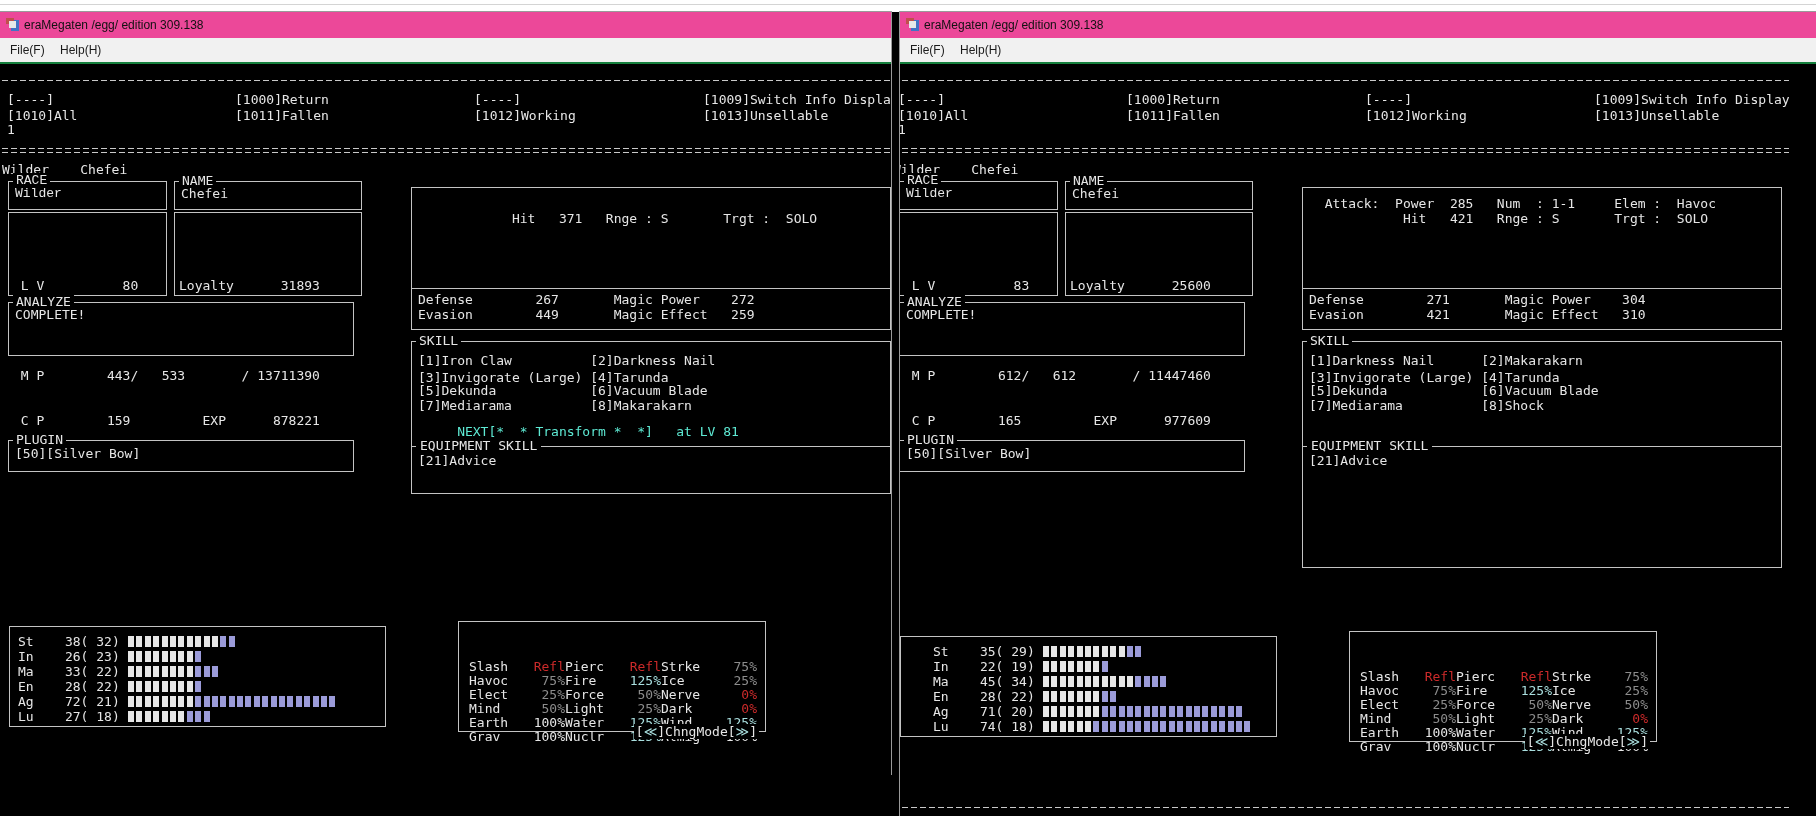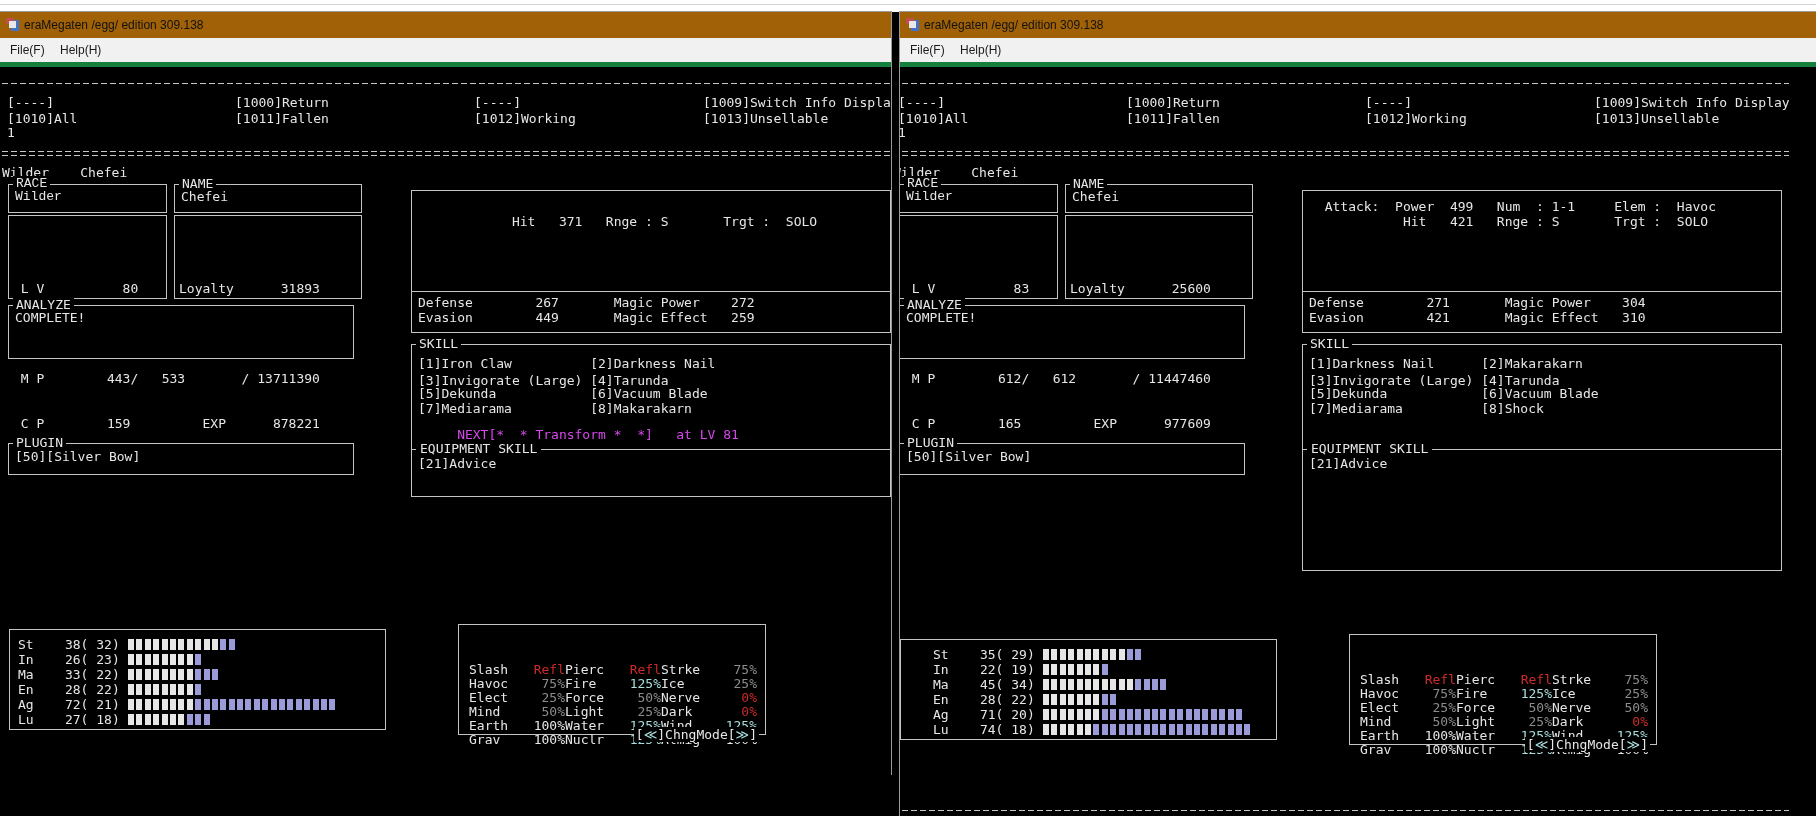--- a/index.html
+++ b/index.html
@@ -6,29 +6,29 @@
   body{
     width:1816px;height:816px;overflow:hidden;position:relative;
     background:#000;font-family:"DejaVu Sans Mono",monospace;
   }
   .top-strip{position:absolute;left:0;top:0;width:1816px;height:12px;background:#ffffff;}
   .top-strip .hairline{position:absolute;left:0;top:4px;width:1816px;height:1px;background:#d4d4d4;}
   
   .window{position:absolute;top:12px;background:#000;outline:1px solid #9a9a9a;}
   .win-left{left:0;width:891px;height:762px;}
   .win-right{left:900px;width:916px;height:804px;}
-  .titlebar{position:relative;height:26px;background:#a16207;}
+  .titlebar{position:relative;height:26px;background:#ec4899;}
   .titletext{position:absolute;left:24px;top:6px;font:12px "Liberation Sans",sans-serif;color:#111;}
   .appicon{position:absolute;left:6px;top:6px;width:13px;height:13px;
     background:
       linear-gradient(#e8e8e8,#e8e8e8) 3px 3px/7px 7px no-repeat,
       linear-gradient(#c0504d,#c0504d) 0 0/8px 6px no-repeat,
       linear-gradient(#4472c4,#4472c4) 5px 2px/8px 11px no-repeat;
   }
-  .menubar{position:relative;height:24px;background:#f1f1f1;border-bottom:5px solid #15803d;}
+  .menubar{position:relative;height:24px;background:#f1f1f1;border-bottom:2px solid #15803d;}
   .menuitem{position:absolute;top:4px;font:12px "Liberation Sans",sans-serif;color:#1a1a1a;padding:1px 4px;}
   .menu-file{left:6px;} .menu-help{left:56px;}
   .terminal{position:relative;overflow:hidden;background:#000;
     height:calc(100% - 51px);color:#e6e6e6;}
   .content{position:absolute;top:0;left:0;width:900px;height:100%;
     font-size:13px;line-height:15px;white-space:pre;}
   .win-right .content{left:-9px;}
   .t{position:absolute;white-space:pre;}
   
   .dash{position:absolute;left:2px;width:896px;height:1px;
@@ -56,21 +56,21 @@
   .red{color:#b33030;}
   .attack-box{left:411px;top:123px;width:478px;height:141px;}
   .atk-l1{left:6px;top:8px;} .atk-l2{left:6px;top:23px;}
   .atk-div{position:absolute;left:0;top:100px;width:100%;height:1px;background:#c4c4c4;}
   .atk-d1{left:6px;top:104px;} .atk-d2{left:6px;top:119px;}
   .analyze-box{left:8px;top:238px;width:344px;height:52px;}
   .analyze-box .in{position:absolute;left:6px;top:4px;}
   .skill-box{left:411px;top:277px;width:478px;height:151px;}
   .win-right .skill-box{height:225px;}
   .sk0{left:6px;top:11px;} .sk1{left:6px;top:28px;} .sk2{left:6px;top:41px;} .sk3{left:6px;top:56px;}
-  .next-line{left:6px;top:82px;color:#d946ef;}
+  .next-line{left:6px;top:82px;color:#5eead4;}
   .eqdiv{position:absolute;left:0;top:104px;width:100%;height:1px;background:#c4c4c4;}
   .eqlabel{position:absolute;top:-8px;left:4px;background:#000;padding:0 4px;}
   .adv{left:6px;top:111px;}
   .plugin-box{left:8px;top:376px;width:344px;height:30px;}
   .plugin-box .in{position:absolute;left:6px;top:5px;}
   
   .stat-box{left:9px;top:562px;width:377px;height:101px;padding-top:7px;box-sizing:border-box;}
   .win-right .stat-box{top:572px;padding-left:24px;}
   .stat-row{display:flex;align-items:center;height:15px;margin-left:8px;}
   .stat-text{width:110px;white-space:pre;}
@@ -233,21 +233,21 @@
       <div class="box loyal-box">
         <span class="pad"></span>
         <span class="ln">Loyalty      25600</span>
         <span class="ln">   MAG      182740</span>
         <span class="ln">        / 11447460</span>
         <span class="ln">   EXP      977609</span>
         <span class="ln">  NEXT       10091</span>
       </div>
 
       <div class="box attack-box">
-        <span class="t atk-l1">  Attack:  Power  499   Num  : 1-1     Elem :  Havoc</span>
+        <span class="t atk-l1">  Attack:  Power  285   Num  : 1-1     Elem :  Havoc</span>
         <span class="t atk-l2">            Hit   421   Rnge : S       Trgt :  SOLO</span>
         <div class="atk-div"></div>
         <span class="t atk-d1">Defense        271       Magic Power    304</span>
         <span class="t atk-d2">Evasion        421       Magic Effect   310</span>
       </div>
 
       <div class="box analyze-box">
         <span class="boxlabel">ANALYZE</span>
         <span class="in">COMPLETE!</span>
       </div>

